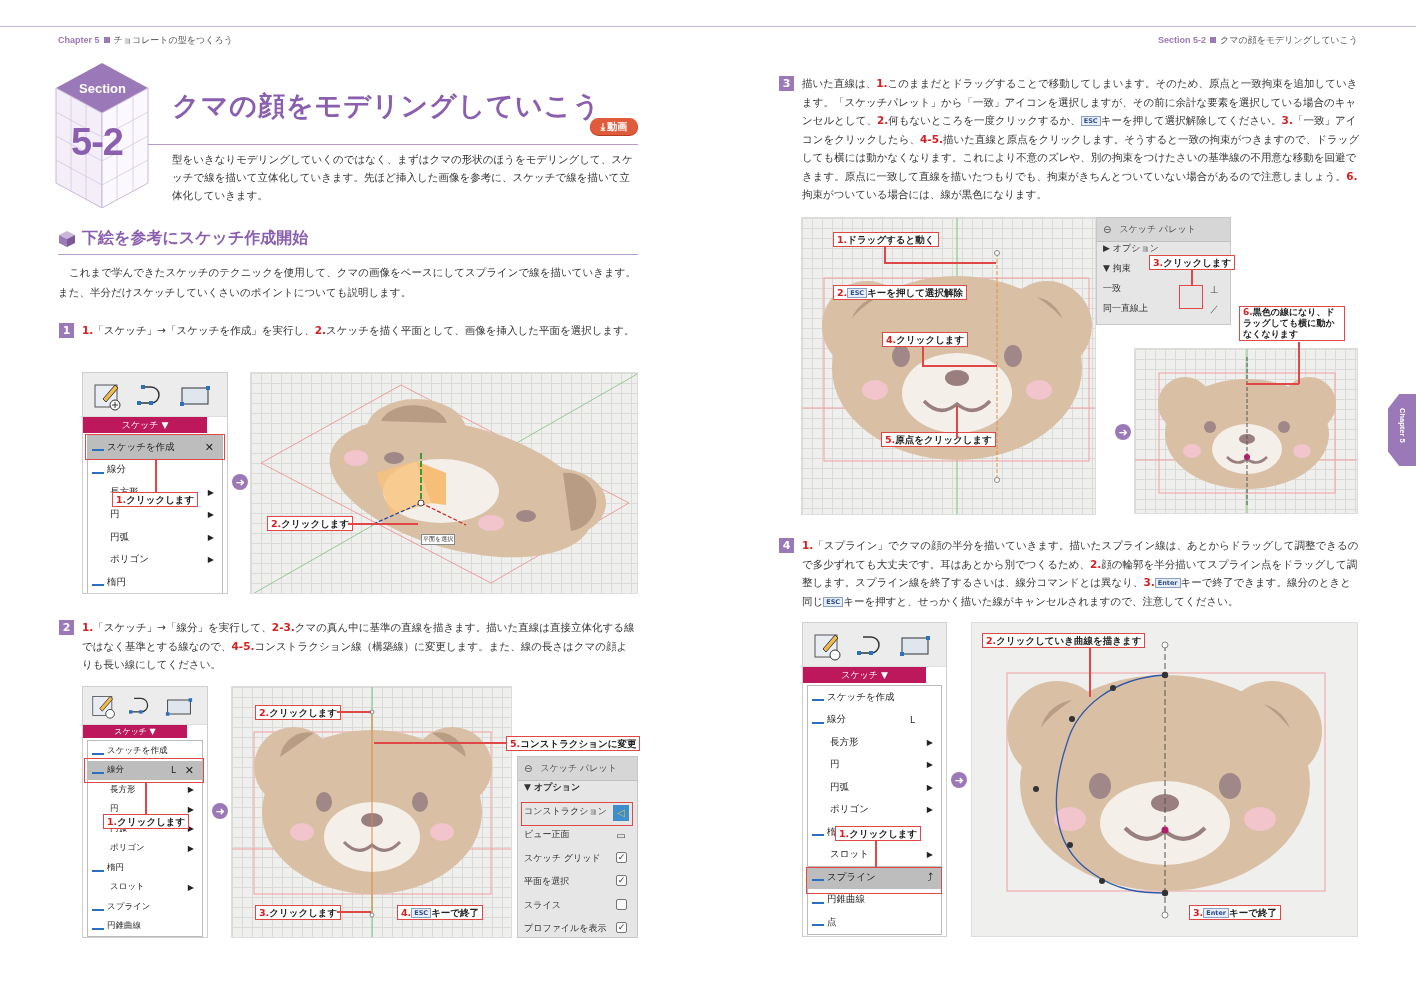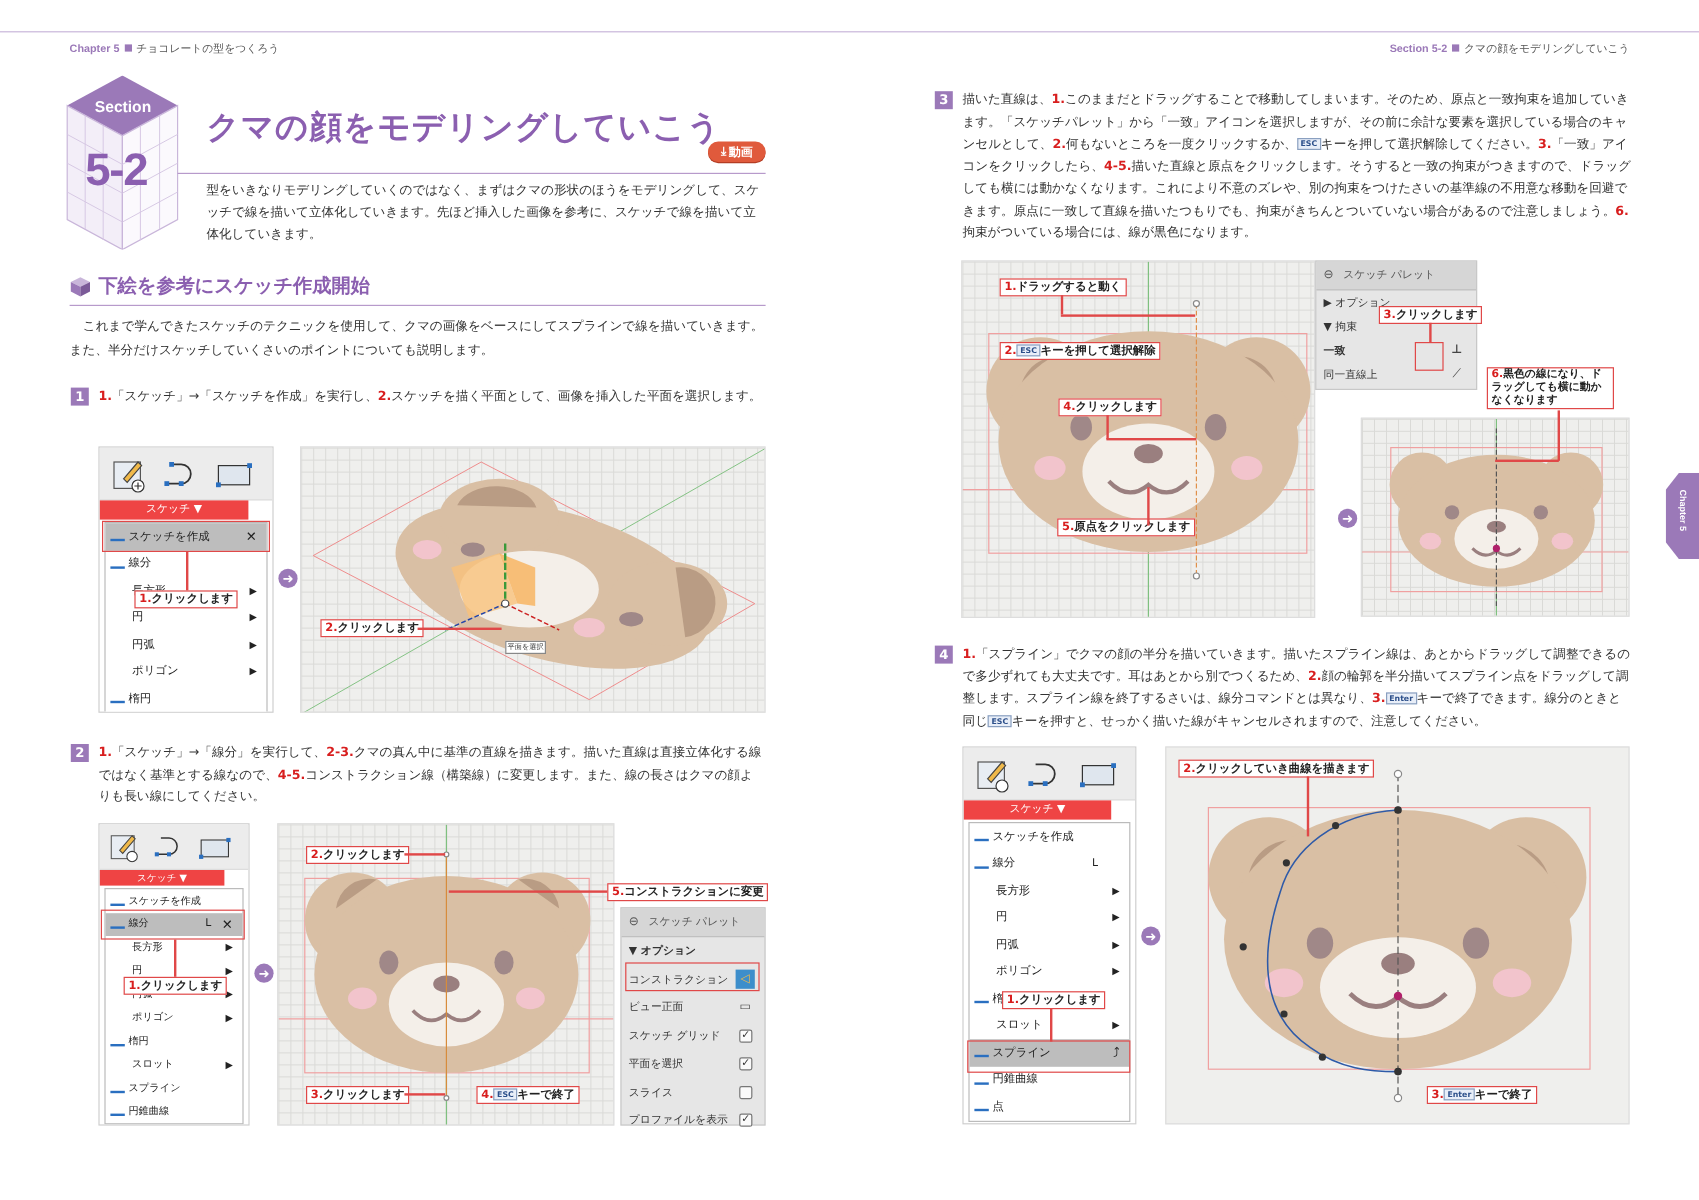--- a/index.html
+++ b/index.html
@@ -22,38 +22,38 @@
   .para{position:absolute;font-size:10.5px;line-height:20px;color:#333}
   .stepnum{position:absolute;width:15px;height:15px;background:#9b79b8;color:#fff;font-weight:bold;font-size:11px;display:flex;align-items:center;justify-content:center}
   .steptext{position:absolute;font-size:10.5px;line-height:18.5px;color:#333}
   .steptext .red{color:#d81e1e;font-weight:bold}
   .key{display:inline-block;border:1px solid #8aa0c0;background:#e8eef8;color:#2c4f8a;font-size:6.5px;line-height:8px;padding:0 2px;vertical-align:1px;font-weight:bold}
 
   
   .panel{position:absolute;overflow:hidden}
   .menu-panel{background:#fff;border:1px solid #cfcfcf}
   .menu-toolbar{position:absolute;left:0;top:0;right:0;height:44px;background:#ececec;border-bottom:1px solid #ddd}
-  .menu-tab{position:absolute;left:0;right:20px;top:44px;height:16px;background:#ef4444;color:#fff;font-size:9px;text-align:center;line-height:16px}
+  .menu-tab{position:absolute;left:0;right:20px;top:44px;height:16px;background:#be185d;color:#fff;font-size:9px;text-align:center;line-height:16px}
   .menu-list{position:absolute;left:4px;right:4px;top:62px;border:1px solid #bbb;background:#fff}
   .mi{height:22.5px;display:flex;align-items:center;font-size:9.5px;color:#222;padding-left:4px;position:relative}
   .mi.indent{padding-left:22px}
   .mi .arr{position:absolute;right:8px;font-size:8px}
   .mi .sc{position:absolute;right:26px;font-size:9px}
   .mi .x{position:absolute;right:8px;font-size:11px}
   .mi.hl{background:#bdbdbd}
   .mi .ic{width:14px;height:12px;display:inline-block;margin-right:3px}
   .vp{background:#efefed;background-image:linear-gradient(#dadad7 1px,transparent 1px),linear-gradient(90deg,#dadad7 1px,transparent 1px);background-size:10px 10px;border:1px solid #ddd}
   .callout{position:absolute;background:#fff;border:1.5px solid #e04848;font-size:9.5px;font-weight:bold;color:#222;padding:0 3px;line-height:13px;white-space:nowrap}
   .callout .n{color:#d81e1e}
   .cline{position:absolute;background:#e04848}
   .redbox{position:absolute;border:1.5px solid #e04848}
   .arrow-circ{position:absolute;width:16px;height:16px;border-radius:50%;background:#9b79b8;color:#fff;font-size:11px;display:flex;align-items:center;justify-content:center}
   .palette{position:absolute;background:#e6e6e6;border:1px solid #c8c8c8}
   .pal-head{height:24px;background:#d6d6d6;border-bottom:1px solid #c0c0c0;font-size:9px;color:#555;display:flex;align-items:center;padding-left:6px;gap:8px}
-  .pal-row{height:23.5px;font-size:9px;color:#333;display:flex;align-items:center;padding-left:6px;position:relative}
+  .pal-row{height:23.5px;font-size:9px;color:#333;display:flex;padding-left:6px;position:relative}
   .pal-row .cb{position:absolute;right:10px;width:11px;height:11px;border:1px solid #777;border-radius:2px;background:#fafafa;font-size:9px;line-height:9px;text-align:center}
   .side-tab{position:absolute;left:1388px;top:394px;width:28px;height:72px;background:#9b79b8;clip-path:polygon(40% 0,100% 0,100% 100%,40% 100%,0 80%,0 20%)}
   .side-tab span{position:absolute;left:10px;top:14px;color:#fff;font-size:7.5px;font-weight:bold;writing-mode:vertical-rl;font-family:"Liberation Sans",sans-serif}
   .pagenum{position:absolute;top:1009px;font-size:10px;font-weight:bold;color:#333;font-family:"Liberation Sans",sans-serif}
 </style>
 </head>
 <body>
 
 <div class="topline"></div>
 <div class="running" style="left:58px">
@@ -371,21 +371,21 @@
       <span style="font-size:10px">⊖</span>
       <span>スケッチ パレット</span>
     </div>
   <div>
       <div class="pal-row" style="height: 20px;">
         <span>▶ オプション</span>
       </div>
       <div class="pal-row" style="height: 20px;">
         <span>▼ 拘束</span>
       </div>
-      <div class="pal-row" style="height: 20px; font-weight: bold;">
+      <div class="pal-row" style="height: 20px;">
         <span>一致</span>
         <span style="position: absolute; right: 8px; width: 16px; height: 16px; font-size: 10px; text-align: center; line-height: 16px; color: rgb(68, 68, 68);">⊥</span>
       </div>
       <div class="pal-row" style="height: 20px;">
         <span>同一直線上</span>
         <span style="position: absolute; right: 8px; width: 16px; height: 16px; font-size: 10px; text-align: center; line-height: 16px; color: rgb(68, 68, 68);">⟋</span>
       </div>
     </div>
 </div>
 <div class="callout" style="left:1149px;top:255px"><span class="n">3.</span><span>クリックします</span></div>

